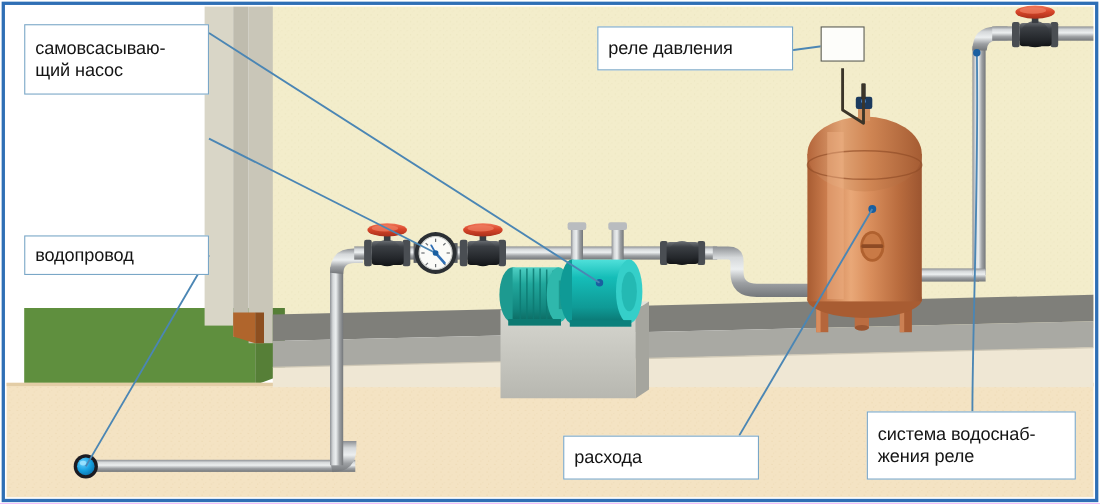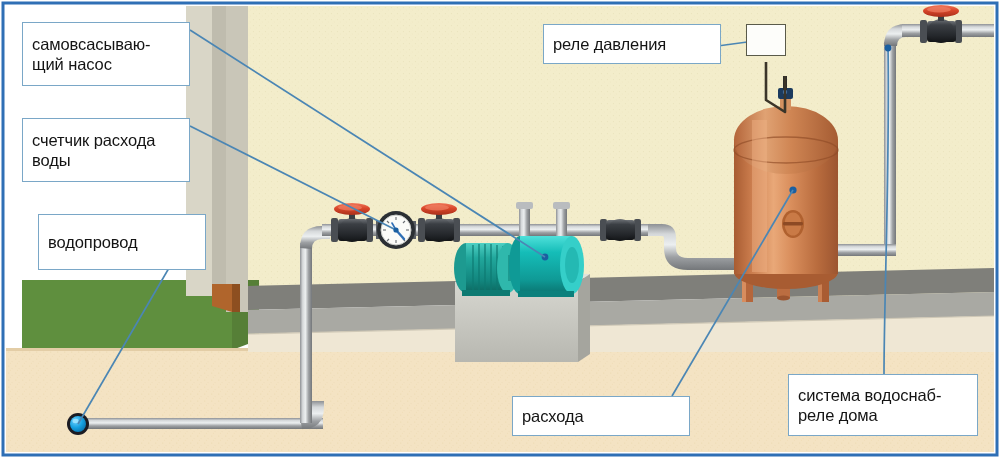--- a/index.html
+++ b/index.html
@@ -309,25 +309,23 @@
     </g>
 
     <rect x="3" y="3" width="994" height="452" fill="none" stroke="#2f6fb5" stroke-width="3"></rect>
   </svg>
 
   <div class="relaybox" style="left:746px;top:24px;width:40px;height:32px;"></div>
 
   <div class="lbl" style="left:22px;top:22px;width:168px;height:64px;">самовсасываю-
 щий насос</div>
 
-  <div class="lbl" style="left:22px;top:118px;width:168px;height:64px;">счетчик расхода
-воды</div>
-
-  <div class="lbl" style="left:22px;top:214px;width:168px;height:56px;margin-left:16px;">водопровод</div>
+
+  <div class="lbl" style="left:22px;top:214px;width:168px;height:36px;">водопровод</div>
 
   <div class="lbl" style="left:510px;top:24px;width:178px;height:40px;margin-left:33px;">реле давления</div>
 
   <div class="lbl" style="left:512px;top:396px;width:178px;height:40px;">расхода</div>
 
   <div class="lbl" style="left:788px;top:374px;width:190px;height:62px;">система водоснаб-
-реле дома</div>
+жения реле</div>
 
 </div>
 
 </body></html>

